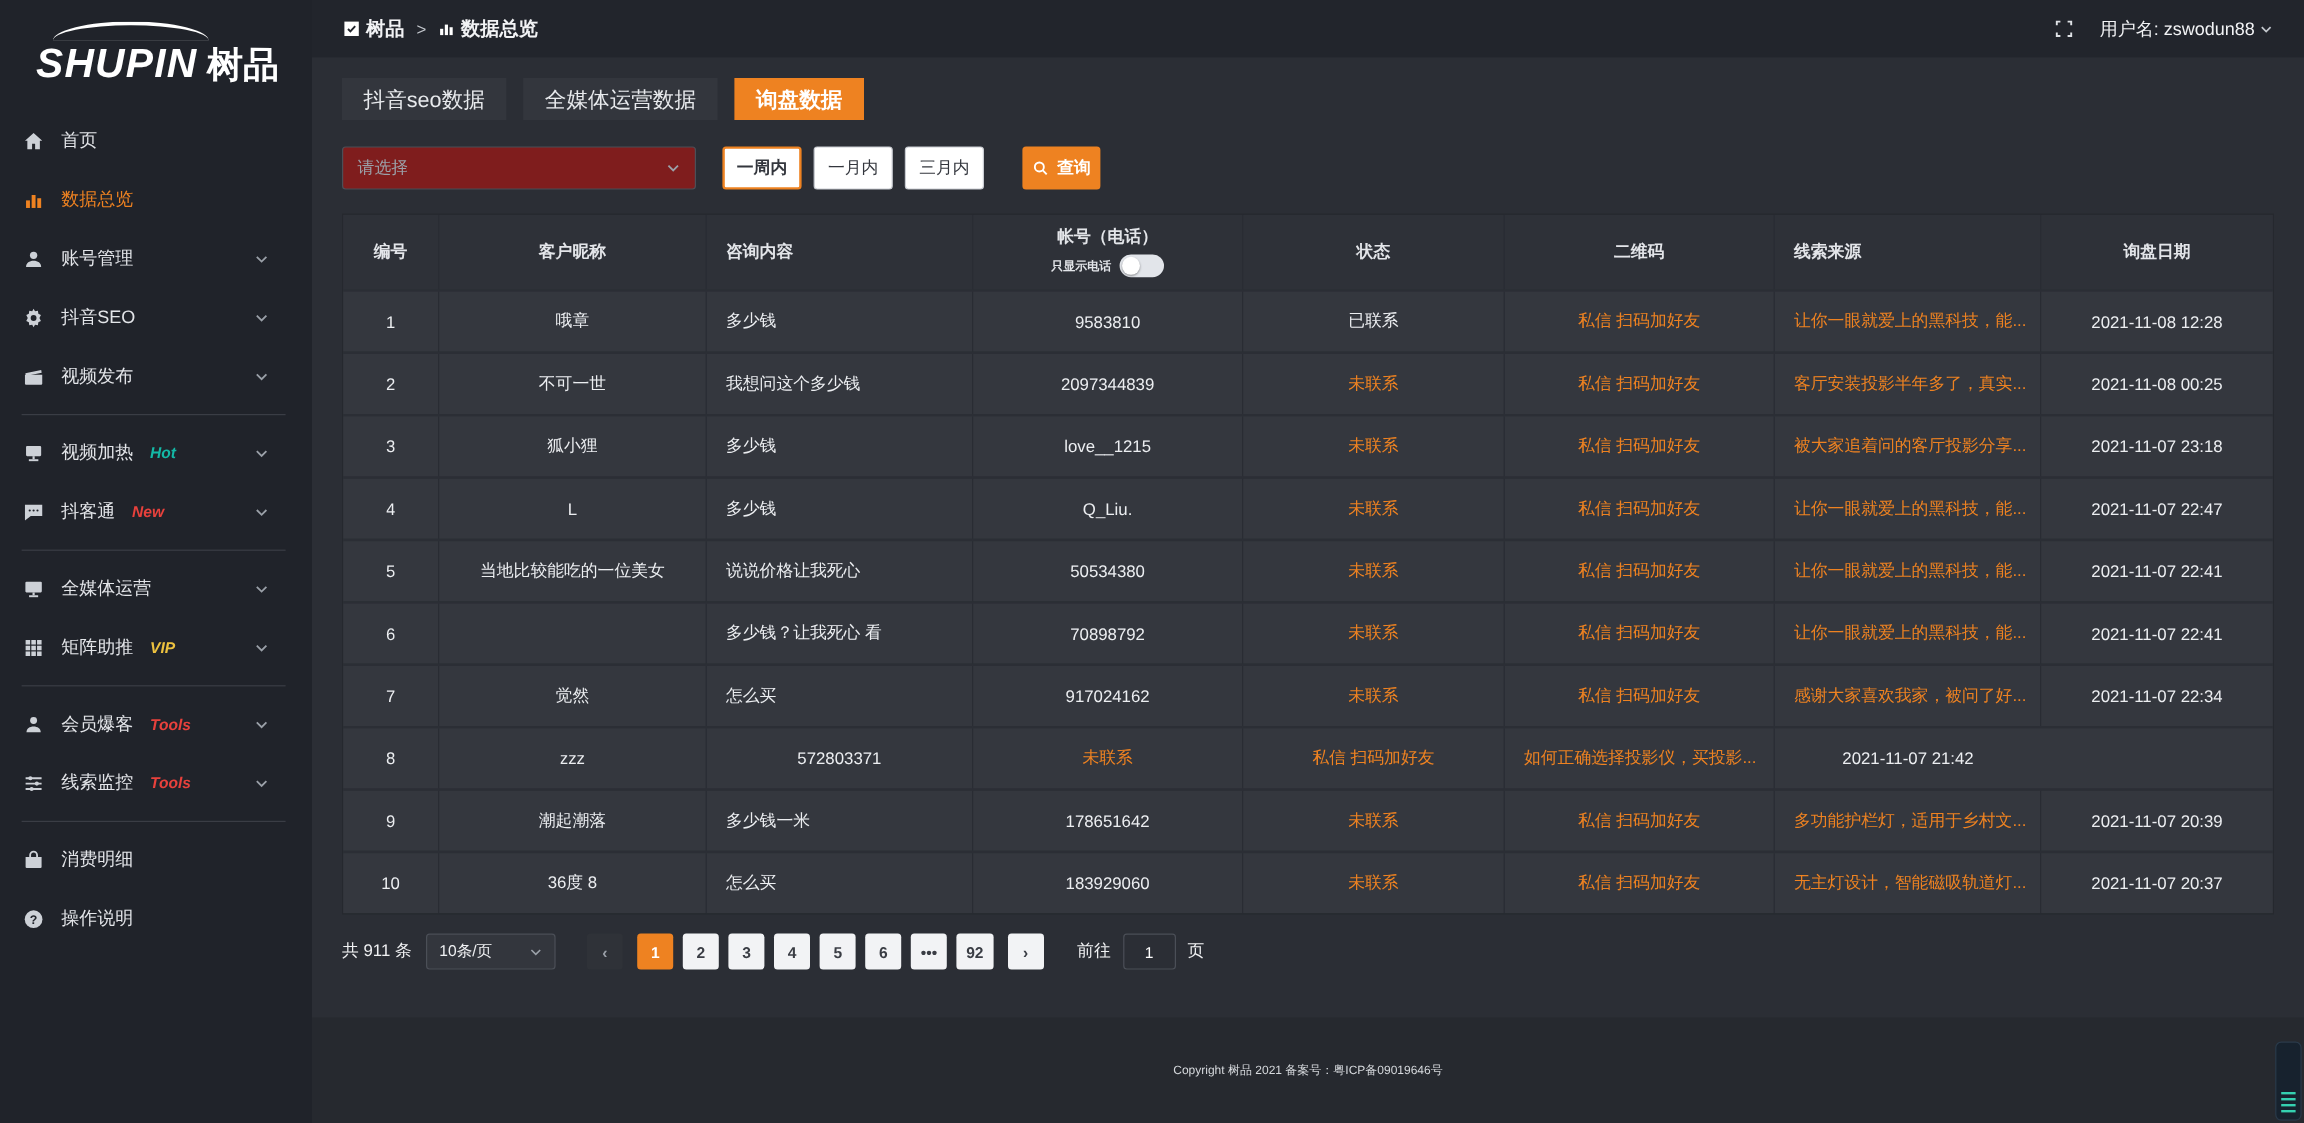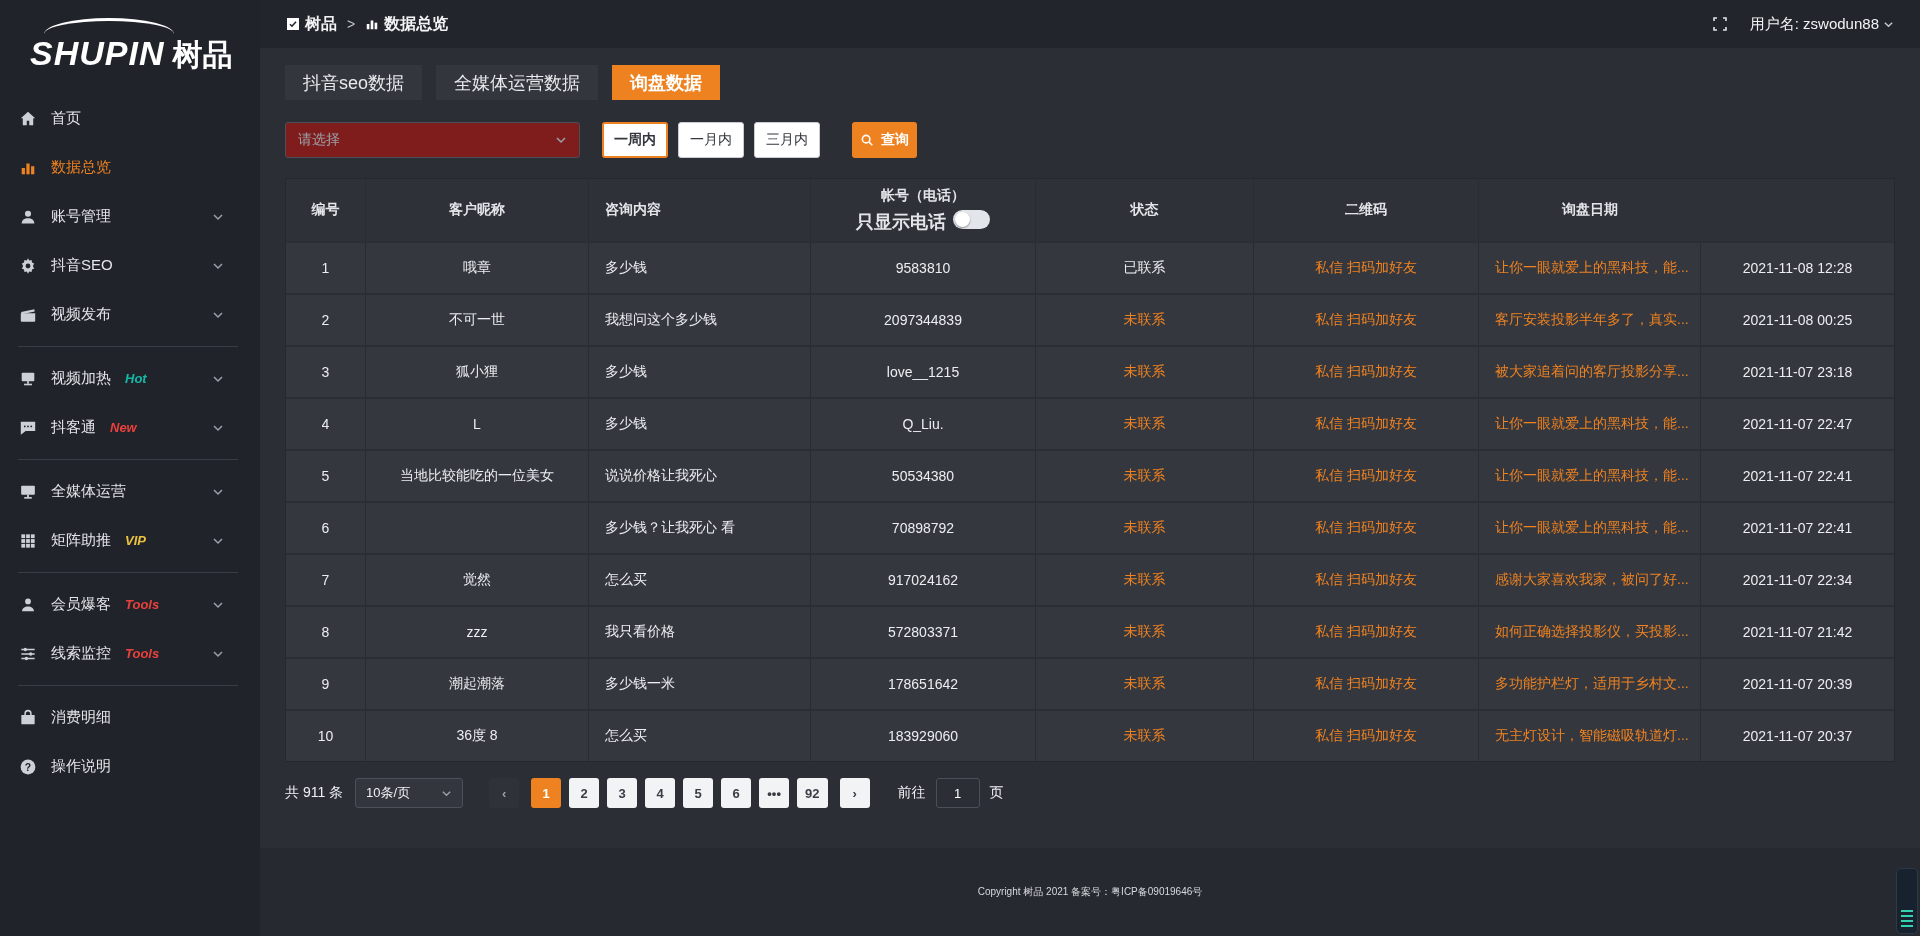--- a/index.html
+++ b/index.html
@@ -68,21 +68,21 @@
   .t-head { background:#2e3138; height:62px; }
   .t-head .t-cell { color:#e3e5e9; font-size:14px; font-weight:bold; }
   .t-row { background:#34373e; height:52px; border-top:2px solid #2b2e35; }
   .t-cell { display:flex; align-items:center; justify-content:center; border-right:1px solid #292c33;
             font-size:14px; color:#eceef1; overflow:hidden; white-space:nowrap; padding:0 8px; }
   .t-cell:last-child { border-right:none; }
   .t-cell.left { justify-content:flex-start; padding-left:16px; }
   .t-cell.orange { color:#ee8221; }
   .t-cell .ellip { overflow:hidden; text-overflow:ellipsis; white-space:nowrap; }
   .acct-head { flex-direction:column; justify-content:center; gap:5px; }
-  .acct-sub { display:flex; gap:7px; font-weight:bold; font-size:18px; }
+  .acct-sub { display:flex; align-items:center; gap:7px; font-weight:bold; font-size:10px; }
   .toggle { width:37px; height:19px; background:#e2e5ea; border-radius:10px; position:relative; cursor:pointer; flex-shrink:0; }
   .toggle .knob { width:15px; height:15px; border-radius:50%; background:#fff; position:absolute; top:2px; left:2px;
                   box-shadow:0 1px 2px rgba(0,0,0,.4); }
 
   
   .pager { display:flex; align-items:center; margin-top:16px; gap:12px; font-size:14px; color:#f0f1f3; }
   .page-size { width:108px; height:30px; background:#33363d; border:1px solid #4b4f57; border-radius:3px;
                display:flex; align-items:center; justify-content:space-between; padding:0 10px; font-size:13px; cursor:pointer; margin-right:14px; }
   .page-size svg { width:11px; height:11px; color:#9ba1a9; }
   .pg-btn { min-width:30px; height:30px; border-radius:3px; border:none; background:#f2f3f5; color:#3a3d44;
@@ -381,20 +381,21 @@
             <span>帐号（电话）</span>
             <span class="acct-sub">
               <span>只显示电话</span>
               <span class="toggle">
                   <span class="knob"></span>
                 </span>
             </span>
           </div>
           <div class="t-cell">状态</div>
           <div class="t-cell">二维码</div>
+          <div class="t-cell left">线索来源</div>
           <div class="t-cell">询盘日期</div>
         </div>
         <div id="table-body">
             <div class="t-row">
               <div class="t-cell ">
                 <span class="ellip">1</span>
               </div>
               <div class="t-cell ">
                 <span class="ellip">哦章</span>
               </div>
@@ -572,23 +573,20 @@
               <div class="t-cell ">
                 <span class="ellip">2021-11-07 22:34</span>
               </div>
             </div>
             <div class="t-row">
               <div class="t-cell ">
                 <span class="ellip">8</span>
               </div>
               <div class="t-cell ">
                 <span class="ellip">zzz</span>
-              </div>
-              <div class="t-cell left">
-                <span class="ellip">我只看价格</span>
               </div>
               <div class="t-cell ">
                 <span class="ellip">572803371</span>
               </div>
               <div class="t-cell orange">
                 <span class="ellip">未联系</span>
               </div>
               <div class="t-cell orange">
                 <span class="ellip">私信 扫码加好友</span>
               </div>

